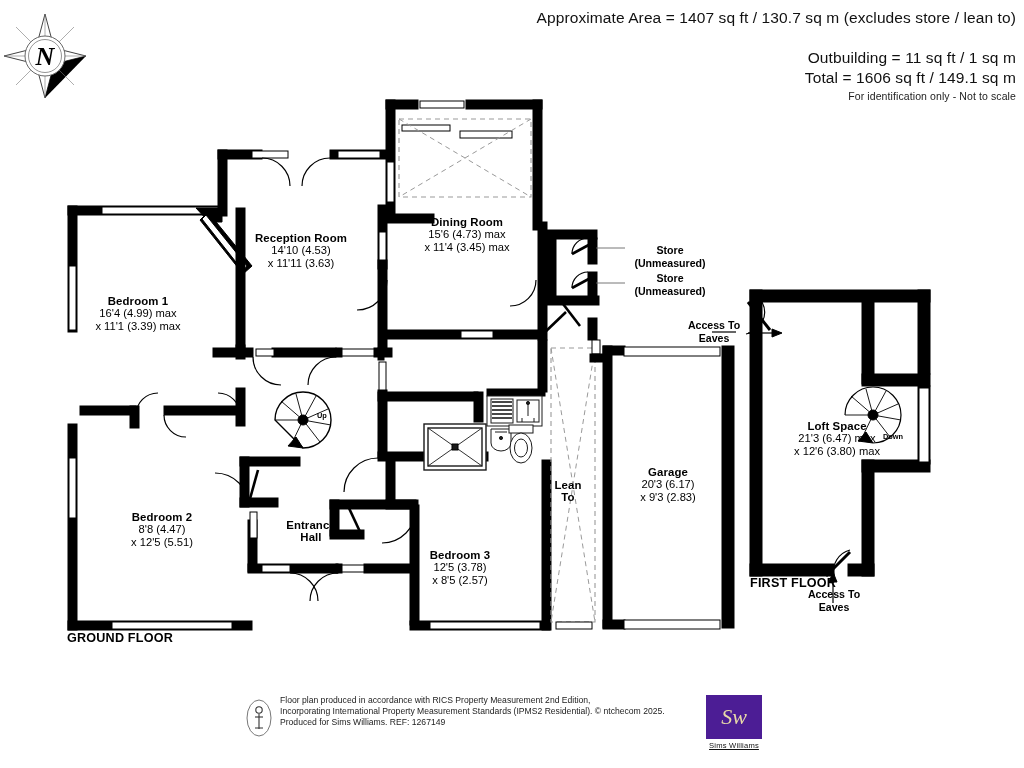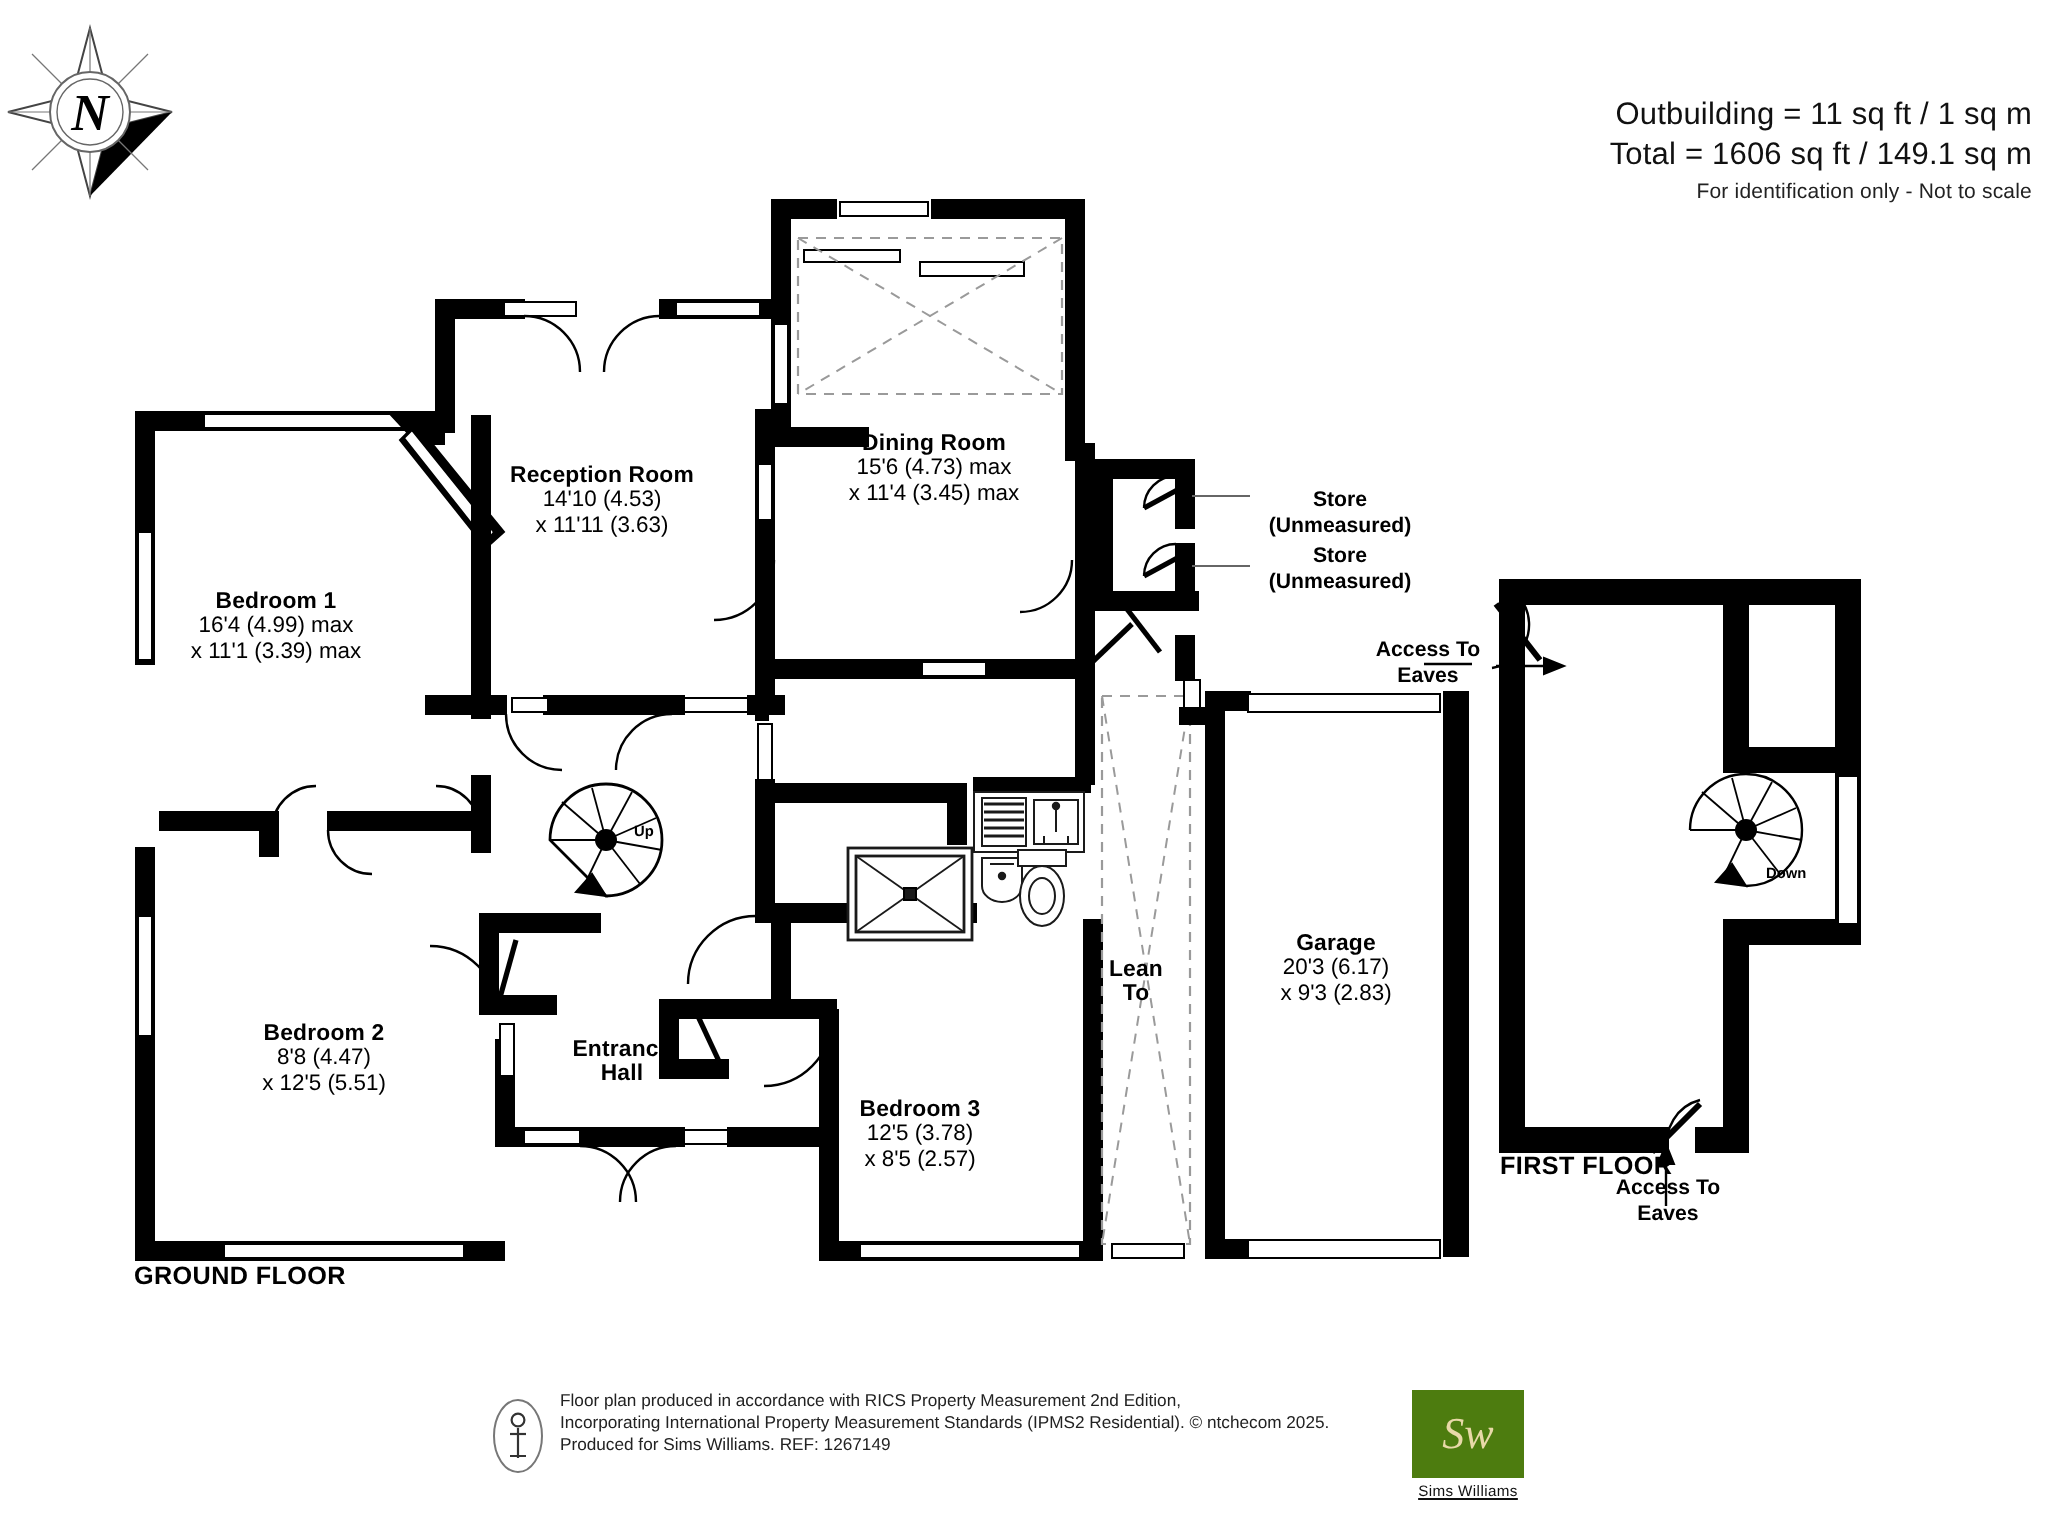--- a/index.html
+++ b/index.html
@@ -20,30 +20,31 @@
   .lbl{position:absolute;text-align:center;line-height:12.4px;white-space:nowrap;}
   .lbl .nm{font-weight:bold;font-size:11.4px;letter-spacing:.1px;}
   .lbl .dm{font-size:11.2px;}
   .lbl.lead{font-weight:bold;font-size:10.6px;line-height:12.6px;}
   .floorlbl{position:absolute;font-weight:bold;font-size:12.6px;letter-spacing:.2px;}
   .tiny{position:absolute;font-weight:bold;font-size:7.4px;}
 
   .footwrap{position:absolute;left:246px;top:695px;width:540px;height:58px;}
   .foot-ic{position:absolute;left:0;top:4px;width:26px;height:38px;}
   .foot-tx{position:absolute;left:34px;top:0px;font-size:8.6px;line-height:11.1px;color:#222;}
-  .logo{position:absolute;left:460px;top:0px;width:56px;height:44px;background:#4d7c0f;}
+  .logo{position:absolute;left:460px;top:0px;width:56px;height:44px;background:#4c1d95;}
   .logo .sw{position:absolute;left:0;top:0;width:56px;height:44px;display:flex;align-items:center;justify-content:center;
             color:#e8d9a8;font-family:"Liberation Serif",serif;font-style:italic;font-size:22px;}
   .logo-cap{position:absolute;left:455px;top:46px;width:66px;text-align:center;font-size:7.6px;color:#111;letter-spacing:.2px;text-decoration:underline;}
 </style>
 </head>
 <body>
 
 <div id="root">
 
+  <div class="hdr l1">Approximate Area = 1407 sq ft / 130.7 sq m (excludes store / lean to)</div>
   <div class="hdr l3">Outbuilding = 11 sq ft / 1 sq m</div>
   <div class="hdr l4">Total = 1606 sq ft / 149.1 sq m</div>
   <div class="hdr small">For identification only - Not to scale</div>
 
   <div class="compass">
     <svg viewBox="0 0 86 92" width="86" height="92">
       <polygon points="43,4 52,38 84,46 52,54 43,88 34,54 2,46 34,38" fill="#ffffff" stroke="#444" stroke-width="1"></polygon>
       <polygon points="43,88 52,54 84,46" fill="#000000"></polygon>
       <line x1="43" y1="4" x2="43" y2="88" stroke="#777" stroke-width="0.6"></line>
       <line x1="2" y1="46" x2="84" y2="46" stroke="#777" stroke-width="0.6"></line>
@@ -374,20 +375,25 @@
     <div class="dm">12'5 (3.78)</div>
     <div class="dm">x 8'5 (2.57)</div>
   </div>
 
   <div class="lbl" style="left:606px;top:466px;width:124px;">
     <div class="nm">Garage</div>
     <div class="dm">20'3 (6.17)</div>
     <div class="dm">x 9'3 (2.83)</div>
   </div>
 
+  <div class="lbl" style="left:752px;top:420px;width:170px;">
+    <div class="nm">Loft Space</div>
+    <div class="dm">21'3 (6.47) max</div>
+    <div class="dm">x 12'6 (3.80) max</div>
+  </div>
 
   <div class="lbl" style="left:268px;top:519px;width:86px;">
     <div class="nm">Entrance</div>
     <div class="nm">Hall</div>
   </div>
 
   <div class="lbl" style="left:540px;top:479px;width:56px;">
     <div class="nm">Lean</div>
     <div class="nm">To</div>
   </div>

